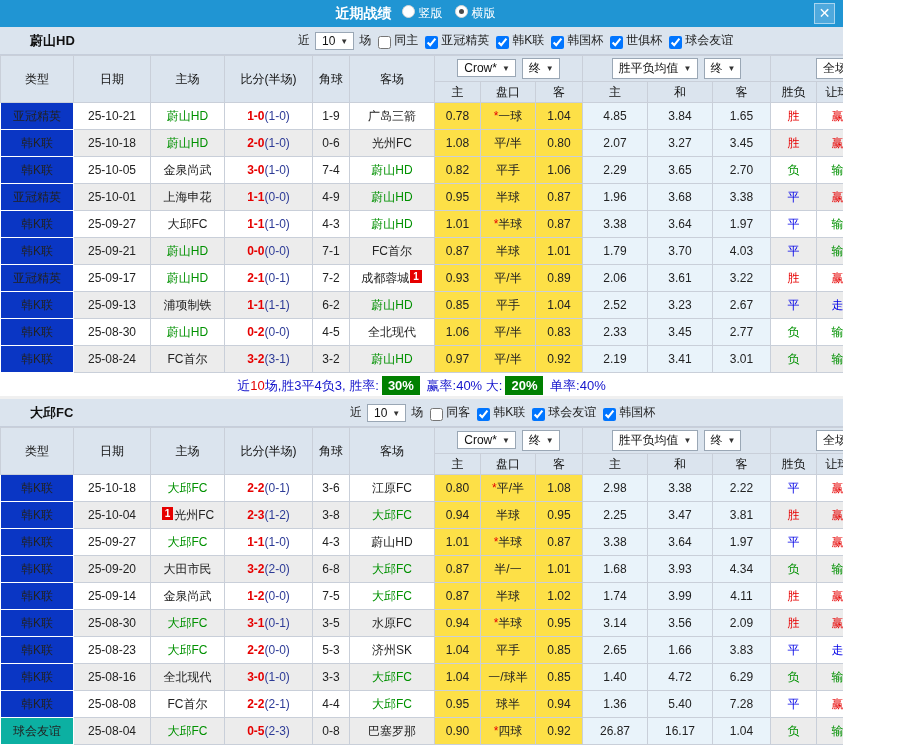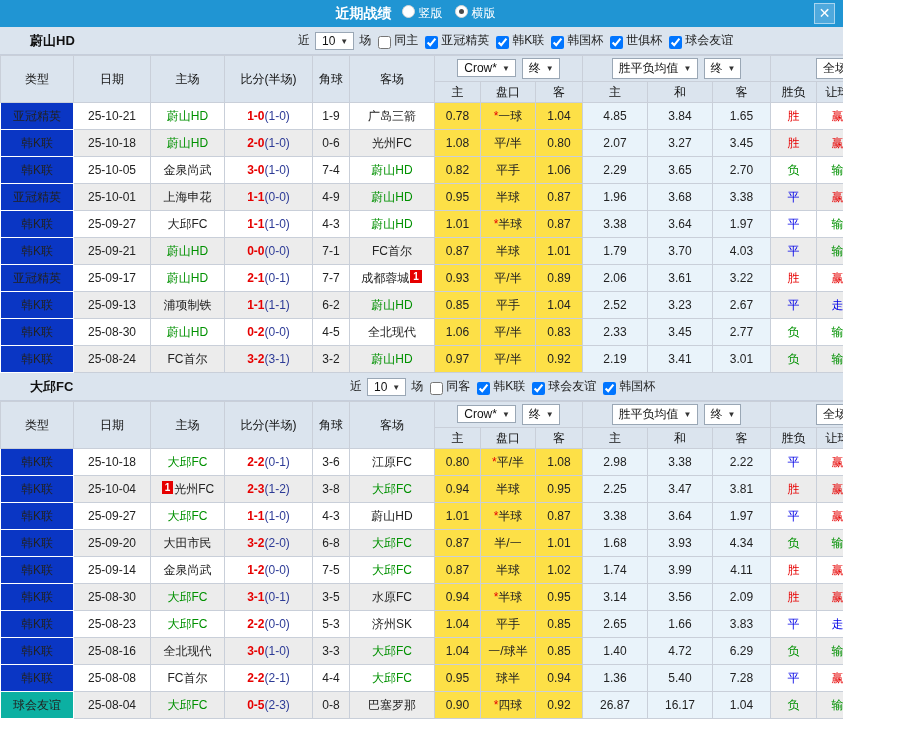--- a/index.html
+++ b/index.html
@@ -251,21 +251,21 @@
               <td class="c-a3">4.03</td>
               <td class="c-res"><span class="t-blue">平</span></td>
               <td class="c-hres"><span class="t-green">输</span></td>
               <td class="c-size"><span class="t-green">小</span></td>
             </tr>
             <tr>
               <td class="c-type blue">亚冠精英</td>
               <td class="c-date">25-09-17</td>
               <td class="c-home"><span class="team-self">蔚山HD</span></td>
               <td class="c-score"><span class="score-ft">2-1</span><span class="score-ht">(0-1)</span></td>
-              <td class="c-corner">7-7</td>
+              <td class="c-corner">7-2</td>
               <td class="c-away"><span>成都蓉城</span><span class="badge">1</span></td>
               <td class="c-o1">0.93</td>
               <td class="c-hcap"><span>平/半</span></td>
               <td class="c-o2">0.89</td>
               <td class="c-a1">2.06</td>
               <td class="c-a2">3.61</td>
               <td class="c-a3">3.22</td>
               <td class="c-res"><span class="t-red">胜</span></td>
               <td class="c-hres"><span class="t-red">赢</span></td>
               <td class="c-size"><span class="t-red">大</span></td>
@@ -316,20 +316,21 @@
               <td class="c-o2">0.92</td>
               <td class="c-a1">2.19</td>
               <td class="c-a2">3.41</td>
               <td class="c-a3">3.01</td>
               <td class="c-res"><span class="t-green">负</span></td>
               <td class="c-hres"><span class="t-green">输</span></td>
               <td class="c-size"><span class="t-red">大</span></td>
             </tr>
           </tbody>
         </table>
+        <div class="summary"><span class="t-blue">近</span><span class="t-red">10</span><span class="t-blue">场,胜3平4负3, 胜率:</span><span class="pct-box">30%</span><span class="t-blue"> 赢率:</span><span class="t-blue">40%</span><span class="t-blue"> 大:</span><span class="pct-box">20%</span><span class="t-blue"> 单率:</span><span class="t-blue">40%</span></div>
       </div>
       <div class="section s1">
         <div class="sec-head">
           <span class="team-name">大邱FC</span>
           <span class="filters">
             <span class="lbl">近</span>
             <span class="ddl">10</span>
             <span class="lbl">场</span>
             <label class="chk-wrap">
               <input type="checkbox" style="">

